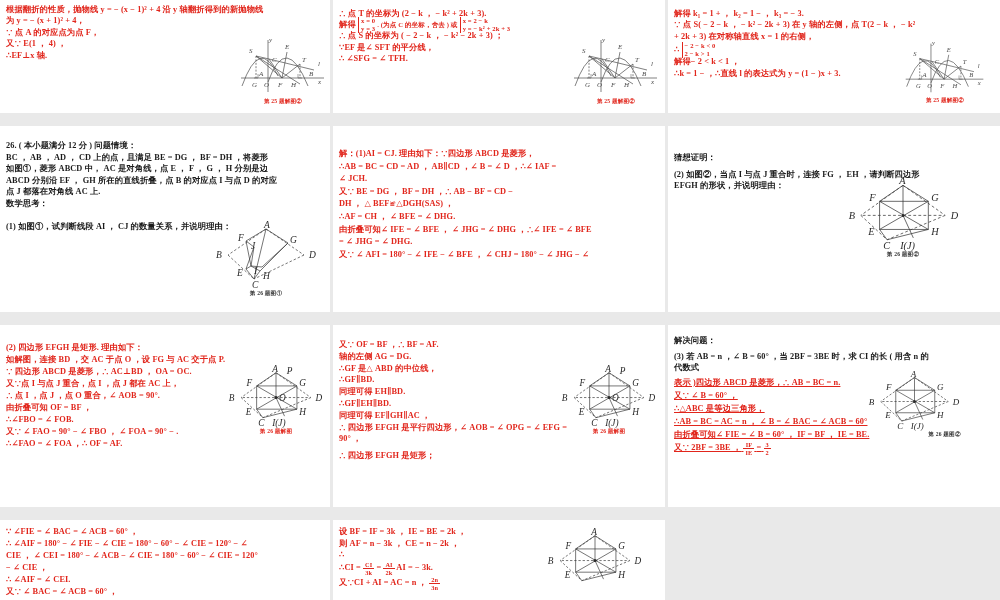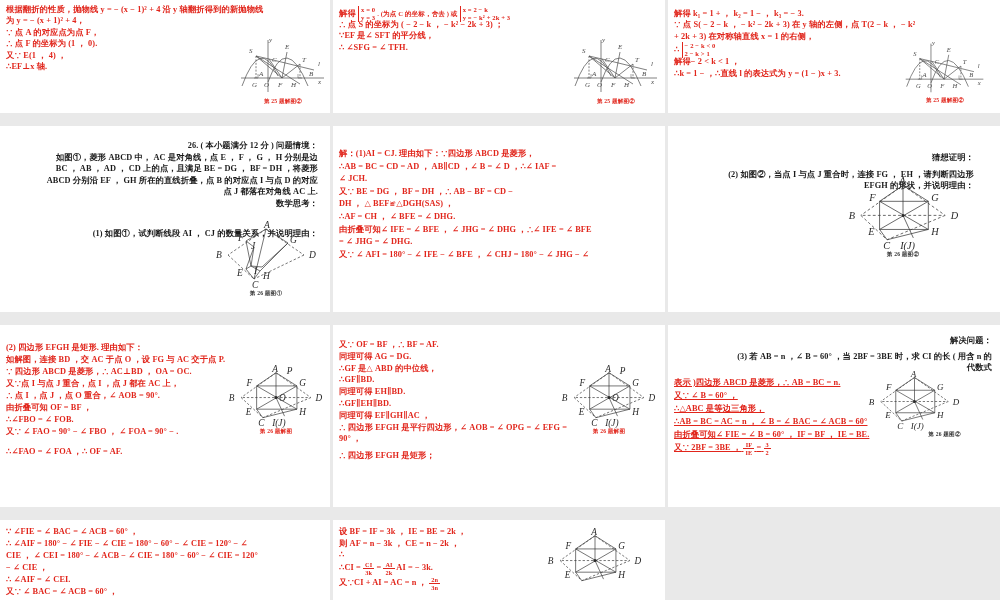--- a/index.html
+++ b/index.html
@@ -21,21 +21,21 @@
     background:#ffffff;
     overflow:hidden;
     position:relative;
     box-sizing:border-box;
     padding:4px 6px 0 6px;
   }
   .panel.empty{background:#e9e9e9;}
   .red{color:#e1251b;}
   .blk{color:#1a1a1a;}
   .txt{font-size:8.3px;line-height:11.4px;font-weight:bold;letter-spacing:.1px;}
-  .txt.blkbody{line-height:11.6px;text-align:right;}
+  .txt.blkbody{line-height:11.6px;}
   .row-line{white-space:nowrap;}
   .caption{
     font-size:5.6px;font-weight:bold;color:#e1251b;text-align:center;
     letter-spacing:.2px;
   }
   .caption.b{color:#333;}
   .fig{position:absolute;}
   .frac{display:inline-block;vertical-align:middle;text-align:center;font-size:6.3px;line-height:7px;}
   .frac .num{display:block;border-bottom:1px solid currentColor;padding:0 2px;}
   .frac .den{display:block;padding:0 2px;}
@@ -51,21 +51,20 @@
 </head>
 <body>
 
 <div class="grid">
 
   <div class="panel">
     <div class="txt red" style="width:215px;">
       <div class="row-line">根据翻折的性质，抛物线 y = − (x − 1)² + 4 沿 y 轴翻折得到的新抛物线</div>
       <div class="row-line">为 y = − (x + 1)² + 4，</div>
       <div class="row-line">∵ 点 A 的对应点为点 F，</div>
-      <div class="row-line">∴ 点 F 的坐标为 (1 ， 0).</div>
       <div class="row-line">又∵ E(1 ， 4) ，</div>
       <div class="row-line">∴EF⊥x 轴.</div>
     </div>
     <div class="fig" style="left:238px;top:34px;">
       <svg width="90" height="62" viewBox="0 0 90 62">
         <g stroke="#4a4a4a" fill="none" stroke-width="0.7">
           <line x1="3" y1="44" x2="86" y2="44"></line>
           <line x1="30" y1="6" x2="30" y2="58"></line>
           <path d="M4,52 Q22,2 40,42"></path>
           <path d="M30,48 Q48,-2 70,52"></path>
@@ -97,20 +96,21 @@
           <text x="80" y="50">x</text>
         </g>
       </svg>
       <div class="caption" style="width:90px;margin-top:2px;">第 25 题解图②</div>
     </div>
   </div>
 
   <div class="panel">
     <div class="txt red" style="width:218px;position:relative;">
       <div class="row-line" style="opacity:.55;overflow:hidden;height:4px;">&nbsp;</div>
+      <div class="row-line">∴ 点 T 的坐标为 (2 − k ， − k² + 2k + 3).</div>
       <div class="row-line" style="margin-top:-2px;">
         <span>解得</span>
         <span class="sysbr">
           <span>x = 0</span>
           <span>y = 3</span>
         </span>
         <span class="tiny">. (为点 C 的坐标，舍去 )  或</span>
         <span class="sysbr">
           <span>x = 2 − k</span>
           <span>y = − k² + 2k + 3</span>
@@ -212,26 +212,26 @@
           <text x="80" y="50">x</text>
         </g>
       </svg>
       <div class="caption" style="width:90px;margin-top:1px;">第 25 题解图②</div>
     </div>
   </div>
 
   <div class="panel" style="padding-top:14px;">
     <div class="txt blk blkbody" style="width:312px;">
       <div class="row-line">26. ( 本小题满分 12 分 ) 问题情境：</div>
+      <div class="row-line">BC ， AB ， AD ， CD 上的点，且满足 BE = DG ， BF = DH ，将菱形</div>
       <div class="row-line">如图①，菱形 ABCD 中， AC 是对角线，点 E ， F ， G ， H 分别是边</div>
-      <div class="row-line">BC ， AB ， AD ， CD 上的点，且满足 BE = DG ， BF = DH ，将菱形</div>
       <div class="row-line">ABCD 分别沿 EF ， GH 所在的直线折叠，点 B 的对应点 I 与点 D 的对应</div>
       <div class="row-line">点 J 都落在对角线 AC 上.</div>
       <div class="row-line">数学思考：</div>
-      <div class="row-line" style="margin-top:18px;">(1) 如图①，试判断线段 AI ， CJ 的数量关系，并说明理由：</div>
+      <div class="row-line" style="margin-top:11px;">(1) 如图①，试判断线段 AI ， CJ 的数量关系，并说明理由：</div>
     </div>
     <div class="fig" style="left:210px;top:95px;">
       <svg width="112" height="68" viewBox="0 0 112 68">
         <g stroke="#3a3a3a" fill="none" stroke-width="0.7">
           <path d="M56,8 L18,34" stroke-dasharray="2.5,2"></path>
           <path d="M18,34 L44,58" stroke-dasharray="2.5,2"></path>
           <path d="M56,8 L94,34" stroke-dasharray="2.5,2"></path>
           <path d="M94,34 L44,58" stroke-dasharray="2.5,2"></path>
           <line x1="56" y1="8" x2="44" y2="58"></line>
           <line x1="56" y1="8" x2="36" y2="20"></line>
@@ -326,21 +326,21 @@
   <div class="panel" style="padding-top:17px;">
     <div class="txt red" style="width:228px;line-height:12px;">
       <div class="row-line">(2) 四边形 EFGH 是矩形. 理由如下：</div>
       <div class="row-line">如解图，连接 BD ，交 AC 于点 O ，设 FG 与 AC 交于点 P.</div>
       <div class="row-line">∵ 四边形 ABCD 是菱形，∴ AC⊥BD ， OA = OC.</div>
       <div class="row-line">又∵点 I 与点 J 重合，点 I ，点 J 都在 AC 上，</div>
       <div class="row-line">∴ 点 I ，点 J ，点 O 重合，∠ AOB = 90°.</div>
       <div class="row-line">由折叠可知 OF = BF ，</div>
       <div class="row-line">∴∠FBO = ∠ FOB.</div>
       <div class="row-line">又∵ ∠ FAO = 90° − ∠ FBO ， ∠ FOA = 90° − .</div>
-      <div class="row-line" style="margin-top:8px;">∴∠FAO = ∠ FOA ，∴ OF = AF.</div>
+      <div class="row-line" style="margin-top:0;">∴∠FAO = ∠ FOA ，∴ OF = AF.</div>
     </div>
     <div class="fig" style="left:222px;top:40px;">
       <svg width="108" height="62" viewBox="0 0 130 80">
         <g stroke="#3a3a3a" fill="none" stroke-width="0.9">
           <path d="M65,10 L20,42" stroke-dasharray="3,2.4"></path>
           <path d="M20,42 L48,68" stroke-dasharray="3,2.4"></path>
           <path d="M65,10 L110,42" stroke-dasharray="3,2.4"></path>
           <path d="M110,42 L48,68" stroke-dasharray="3,2.4"></path>
           <path d="M22,42 L108,42" stroke-dasharray="3,2.4"></path>
           <line x1="65" y1="10" x2="40" y2="27"></line>
@@ -371,21 +371,21 @@
           <text x="60" y="79">I(J)</text>
         </g>
       </svg>
       <div class="caption" style="width:108px;margin-top:1px;">第 26 题解图</div>
     </div>
   </div>
 
   <div class="panel" style="padding-top:14px;">
     <div class="txt red" style="width:228px;line-height:11.8px;">
       <div class="row-line">又∵ OF = BF ，∴ BF = AF.</div>
-      <div class="row-line">同理可得 AG = DG.</div>
+      <div class="row-line">轴的左侧 AG = DG.</div>
       <div class="row-line">∴GF 是△ ABD 的中位线，</div>
       <div class="row-line">∴GF∥BD.</div>
       <div class="row-line">同理可得 EH∥BD.</div>
       <div class="row-line">∴GF∥EH∥BD.</div>
       <div class="row-line">同理可得 EF∥GH∥AC ，</div>
       <div class="row-line">∴ 四边形 EFGH 是平行四边形，∠ AOB = ∠ OPG = ∠ EFG =</div>
       <div class="row-line">90° ，</div>
       <div class="row-line" style="margin-top:5px;">∴ 四边形 EFGH 是矩形；</div>
     </div>
     <div class="fig" style="left:222px;top:40px;">

